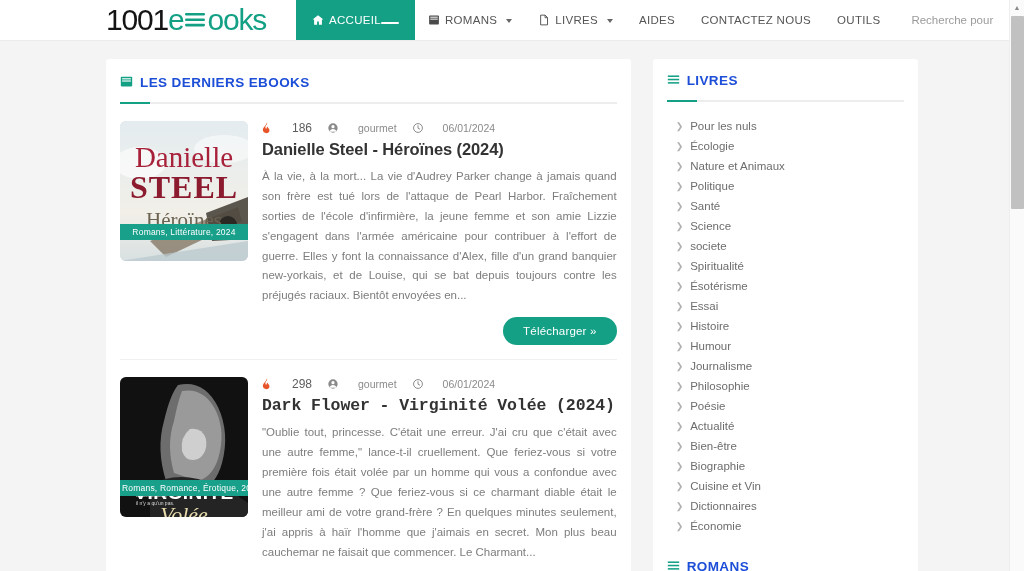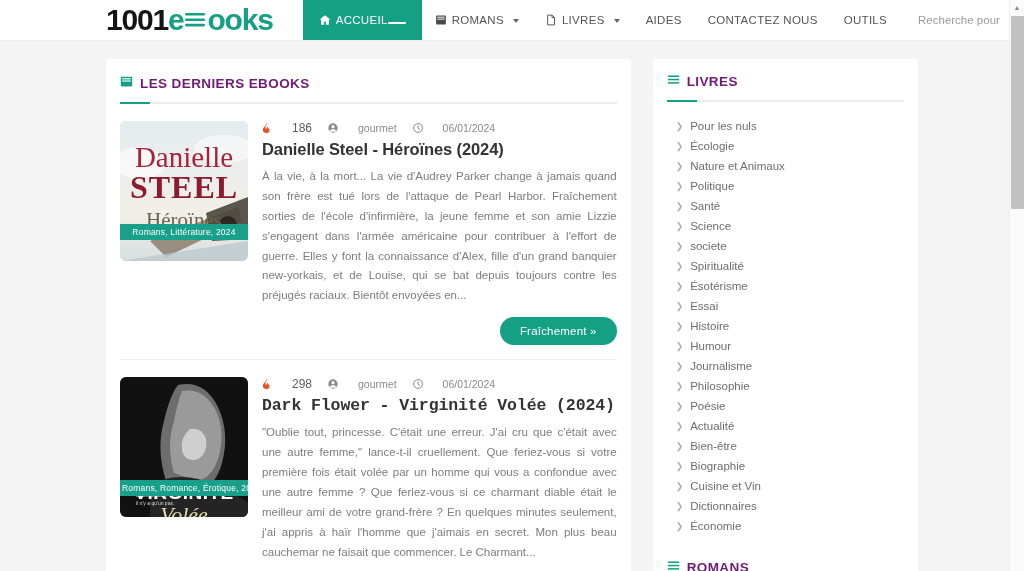--- a/index.html
+++ b/index.html
@@ -21,21 +21,21 @@
     border-bottom: 1px solid #ececec;
   }
   .logo-wrap {
     display: flex;
     align-items: center;
     padding-left: 106px;
     padding-right: 30px;
   }
   .logo {
     font-size: 30px;
-    font-weight: 700;
+    font-weight: 400;
     letter-spacing: -1.2px;
     line-height: 1;
     white-space: nowrap;
     display: flex;
     align-items: center;
   }
   .logo .lg-dark { color: #141414; }
   .logo .lg-teal { color: #14a085; }
   .logo svg { display: block; }
 
@@ -118,23 +118,23 @@
     width: 266px;
     background: #fff;
     border-radius: 3px;
     padding: 14px 14px 10px 14px;
     min-height: 512px;
   }
 
   
   .sect-head {
     display: flex;
-    align-items: center;
+    align-items: flex-start;
     gap: 7px;
-    color: #701a75;
+    color: #1d4ed8;
     font-size: 13.5px;
     font-weight: 700;
     letter-spacing: 0.4px;
   }
   .sect-rule {
     height: 2px;
     background: #ededed;
     margin-top: 11px;
     position: relative;
   }
@@ -395,21 +395,21 @@
                 <circle cx="6" cy="6" r="5.3" fill="none" stroke="#8a8a8a" stroke-width="1.2"></circle>
                 <path d="M6 3.2v3l2 1.1" fill="none" stroke="#8a8a8a" stroke-width="1.2" stroke-linecap="round"></path>
               </svg>
             </span>
             <span>06/01/2024</span>
           </span>
         </div>
         <a class="art-title" href="#" style="display:block;text-decoration:none;color:inherit;">Danielle Steel - Héroïnes (2024)</a>
         <p class="art-text">À la vie, à la mort... La vie d'Audrey Parker change à jamais quand son frère est tué lors de l'attaque de Pearl Harbor. Fraîchement sorties de l'école d'infirmière, la jeune femme et son amie Lizzie s'engagent dans l'armée américaine pour contribuer à l'effort de guerre. Elles y font la connaissance d'Alex, fille d'un grand banquier new-yorkais, et de Louise, qui se bat depuis toujours contre les préjugés raciaux. Bientôt envoyées en...</p>
         <div class="dl-row">
-          <button class="dl-btn">Fraîchement »</button>
+          <button class="dl-btn">Télécharger »</button>
         </div>
       </div>
     </article>
 
     <article class="article">
       <a class="cover" href="#">
         <svg width="128" height="168" viewBox="0 0 128 168" aria-hidden="true">
           <rect width="128" height="168" fill="#111111"></rect>
           <path d="M58 8 q26 -6 40 22 q12 26 4 56 q-6 22 -22 28 l-34 -10 q-10 -32 -2 -60 q6 -26 14 -36z" fill="#6d6d6d"></path>
           <path d="M62 14 q22 -4 34 20 q10 22 2 48 q-6 18 -20 22 l-24 -8 q-8 -28 0 -52 q4 -20 8 -30z" fill="#9a9a9a"></path>

